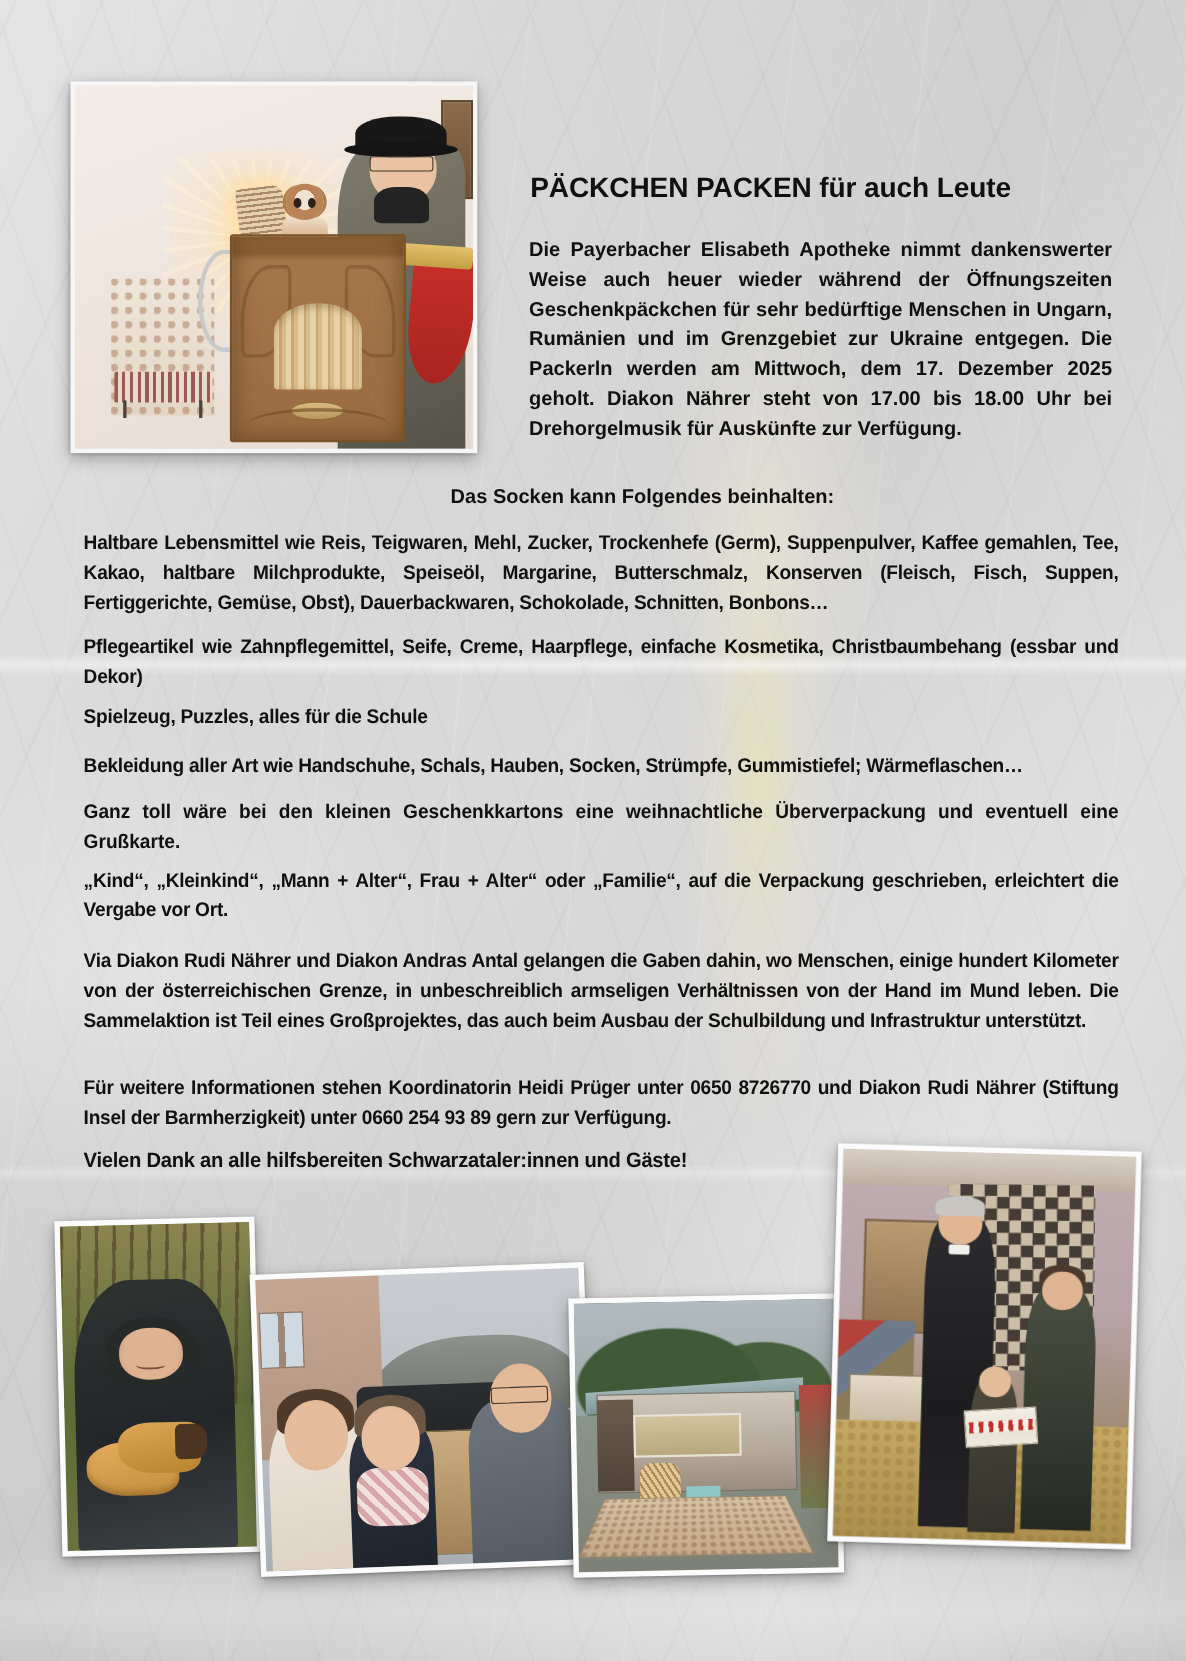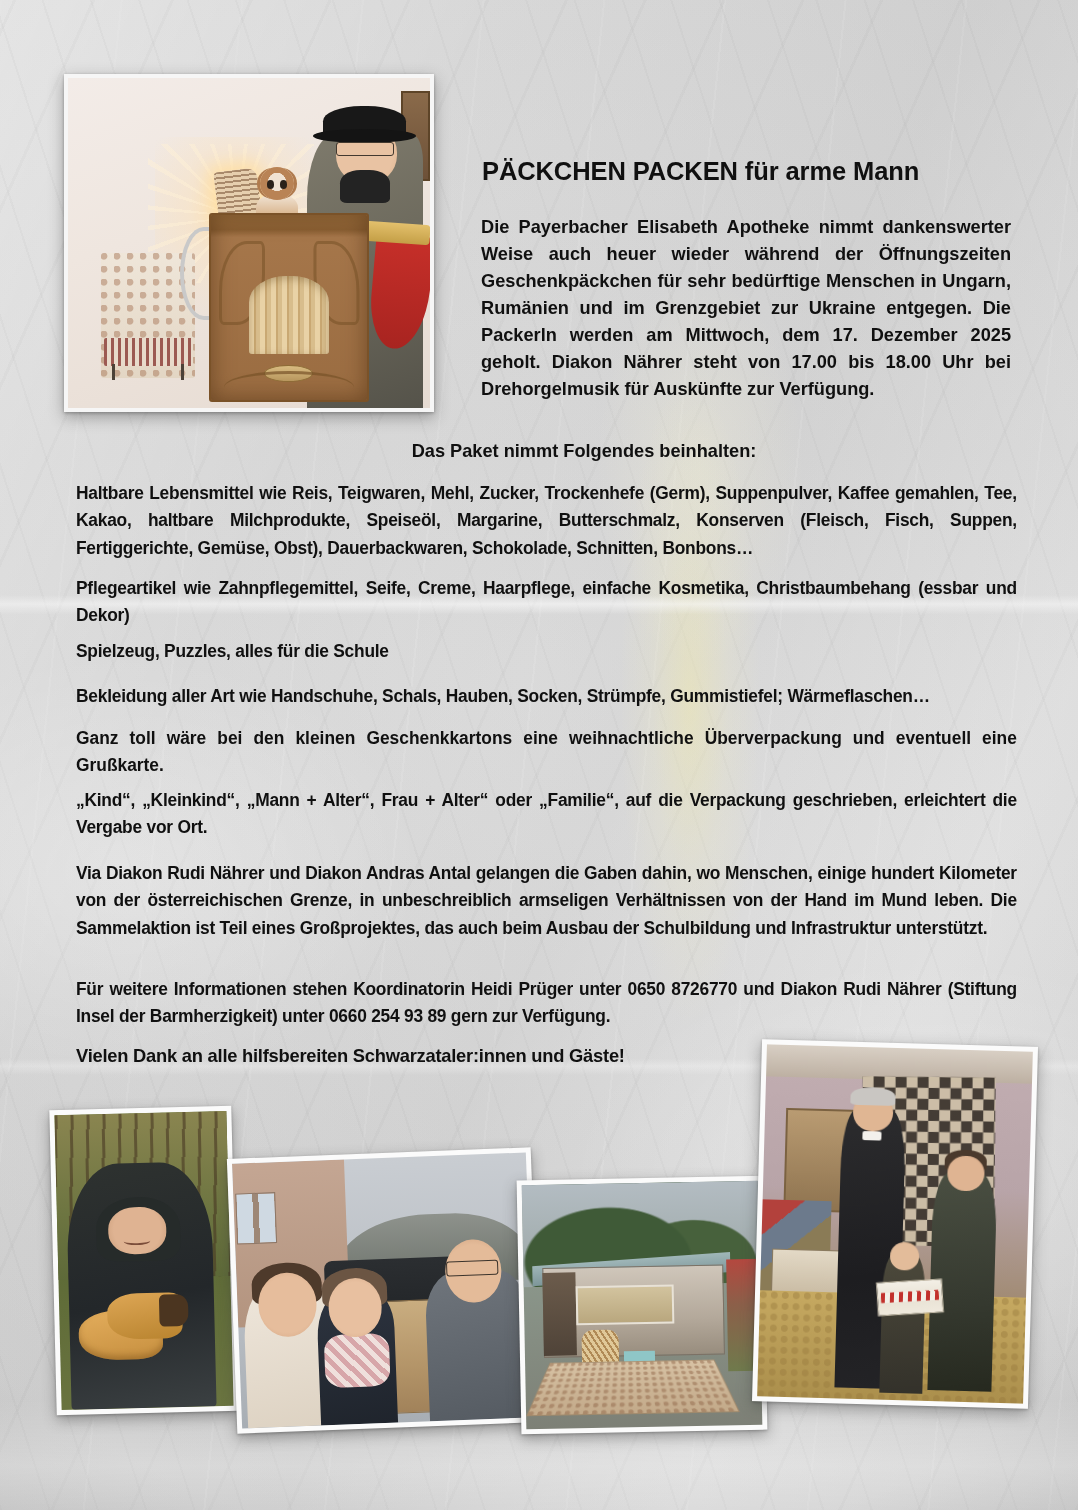--- a/index.html
+++ b/index.html
@@ -597,25 +597,25 @@
       <div class="organ-box">
         <div class="organ-scroll-l"></div>
         <div class="organ-scroll-r"></div>
         <div class="organ-pipes"></div>
         <div class="organ-plate"></div>
         <div class="organ-arch"></div>
       </div>
     </div>
   </div>
 
-  <h1 class="headline">PÄCKCHEN PACKEN für arme Mann</h1>
+  <h1 class="headline">PÄCKCHEN PACKEN für auch Leute</h1>
 
   <p class="intro">Die Payerbacher Elisabeth Apotheke nimmt dankenswerter Weise auch heuer wieder während der Öffnungszeiten Geschenkpäckchen für sehr bedürftige Menschen in Ungarn, Rumänien und im Grenzgebiet zur Ukraine entgegen. Die Packerln werden am Mittwoch, dem 17. Dezember 2025 geholt. Diakon Nährer steht von 17.00 bis 18.00 Uhr bei Drehorgelmusik für Auskünfte zur Verfügung.</p>
 
-  <p class="subhead">Das Paket nimmt Folgendes beinhalten:</p>
+  <p class="subhead">Das Socken kann Folgendes beinhalten:</p>
 
   <p class="para tight" id="para-food">Haltbare Lebensmittel wie Reis, Teigwaren, Mehl, Zucker, Trockenhefe (Germ), Suppenpulver, Kaffee gemahlen, Tee, Kakao, haltbare Milchprodukte, Speiseöl, Margarine, Butterschmalz, Konserven (Fleisch, Fisch, Suppen, Fertiggerichte, Gemüse, Obst), Dauerbackwaren, Schokolade, Schnitten, Bonbons…</p>
   <p class="para tight" id="para-care">Pflegeartikel wie Zahnpflegemittel, Seife, Creme, Haarpflege, einfache Kosmetika, Christbaumbehang (essbar und Dekor)</p>
   <p class="para tight last-left" id="para-toys">Spielzeug, Puzzles, alles für die Schule</p>
   <p class="para tight last-left" id="para-clothes">Bekleidung aller Art wie Handschuhe, Schals, Hauben, Socken, Strümpfe, Gummistiefel; Wärmeflaschen…</p>
   <p class="para" id="para-wrap">Ganz toll wäre bei den kleinen Geschenkkartons eine weihnachtliche Überverpackung und eventuell eine Grußkarte.</p>
   <p class="para tight" id="para-labels">„Kind“, „Kleinkind“, „Mann + Alter“, Frau + Alter“ oder „Familie“, auf die Verpackung geschrieben, erleichtert die Vergabe vor Ort.</p>
   <p class="para tight" id="para-via">Via Diakon Rudi Nährer und Diakon Andras Antal gelangen die Gaben dahin, wo Menschen, einige hundert Kilometer von der österreichischen Grenze, in unbeschreiblich armseligen Verhältnissen von der Hand im Mund leben. Die Sammelaktion ist Teil eines Großprojektes, das auch beim Ausbau der Schulbildung und Infrastruktur unterstützt.</p>
   <p class="para tight" id="para-info">Für weitere Informationen stehen Koordinatorin Heidi Prüger unter 0650 8726770 und Diakon Rudi Nährer (Stiftung Insel der Barmherzigkeit) unter 0660 254 93 89 gern zur Verfügung.</p>
   <p class="para tight last-left" id="para-thanks">Vielen Dank an alle hilfsbereiten Schwarzataler:innen und Gäste!</p>

